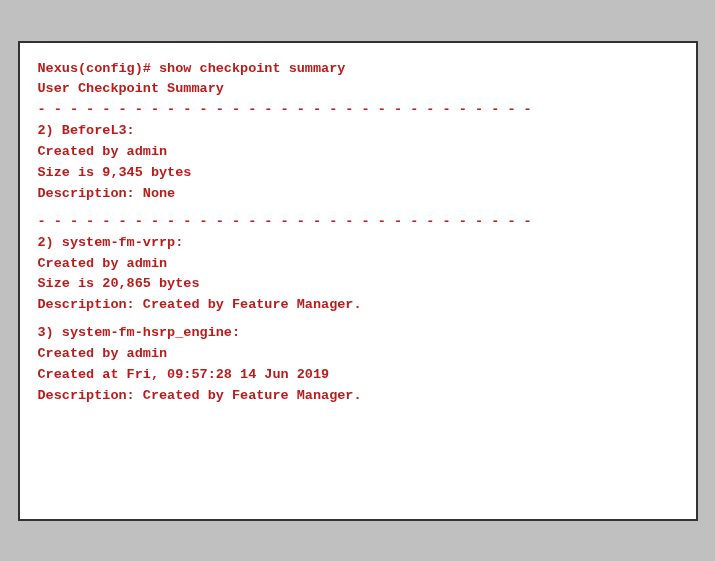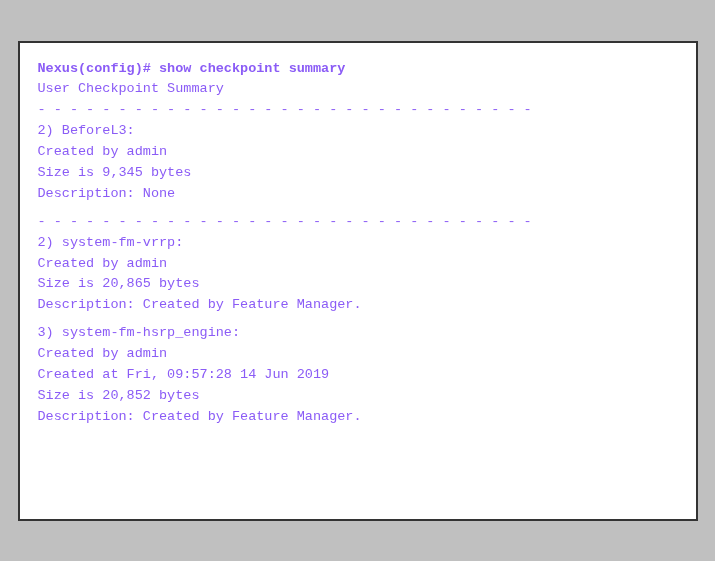--- a/index.html
+++ b/index.html
@@ -19,26 +19,27 @@
     }
 
     .terminal-window {
       background: #ffffff;
       border: 2px solid #333333;
       width: 680px;
       min-height: 480px;
       padding: 16px 18px;
       font-size: 13.5px;
       line-height: 1.55;
-      color: #8b5cf6;
+      color: #b91c1c;
     }
 
     .line {
       white-space: pre;
       display: block;
+      font-weight: bold;
     }
 
     .bold {
       font-weight: bold;
     }
 
     .spacer {
       display: block;
       height: 0.5em;
     }
@@ -57,15 +58,14 @@
   <span class="spacer"></span>
   <span class="line">- - - - - - - - - - - - - - - - - - - - - - - - - - - - - - -</span>
   <span class="line">2) system-fm-vrrp:</span>
   <span class="line">Created by admin</span>
   <span class="line">Size is 20,865 bytes</span>
   <span class="line">Description: Created by Feature Manager.</span>
   <span class="spacer"></span>
   <span class="line">3) system-fm-hsrp_engine:</span>
   <span class="line">Created by admin</span>
   <span class="line">Created at Fri, 09:57:28 14 Jun 2019</span>
-  <span class="line">Size is 20,852 bytes</span>
   <span class="line">Description: Created by Feature Manager.</span>
 </div>
 
 </body></html>

